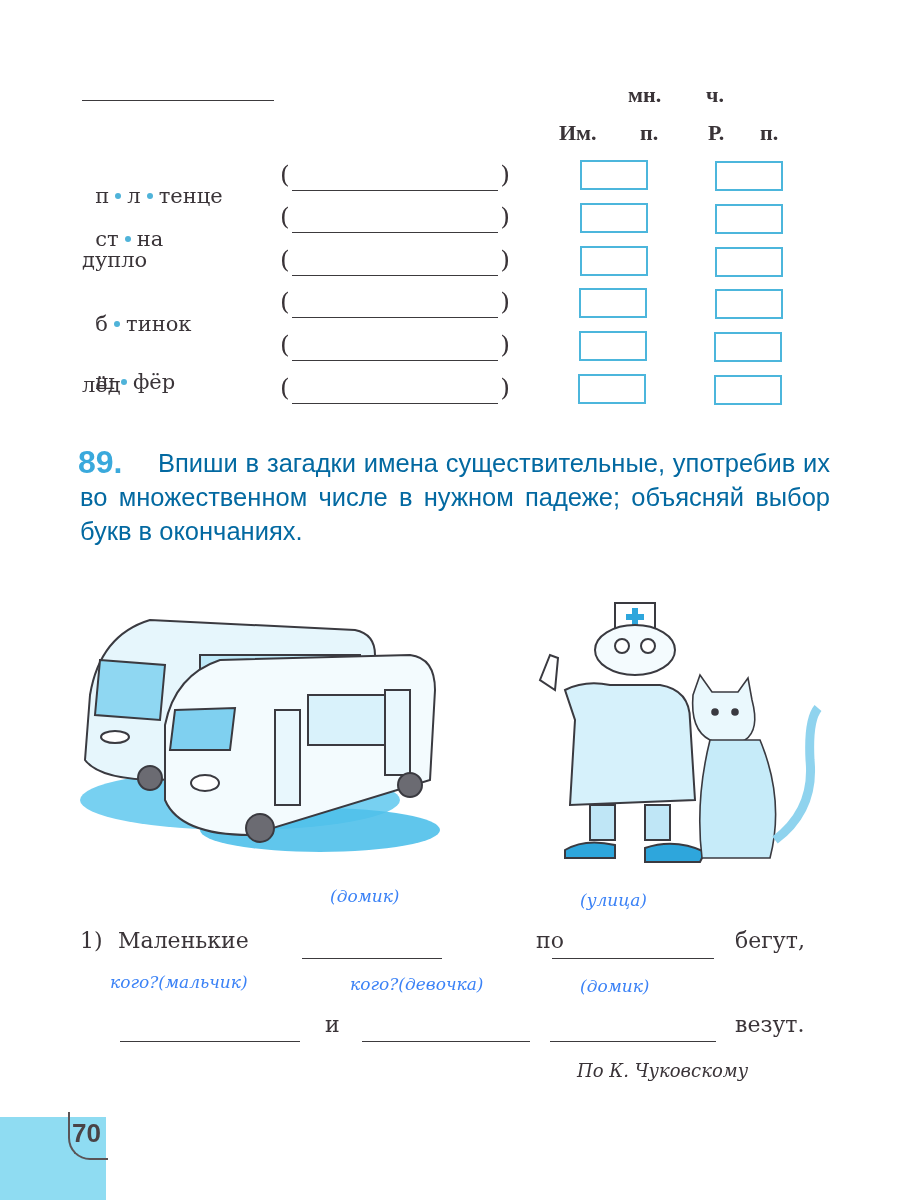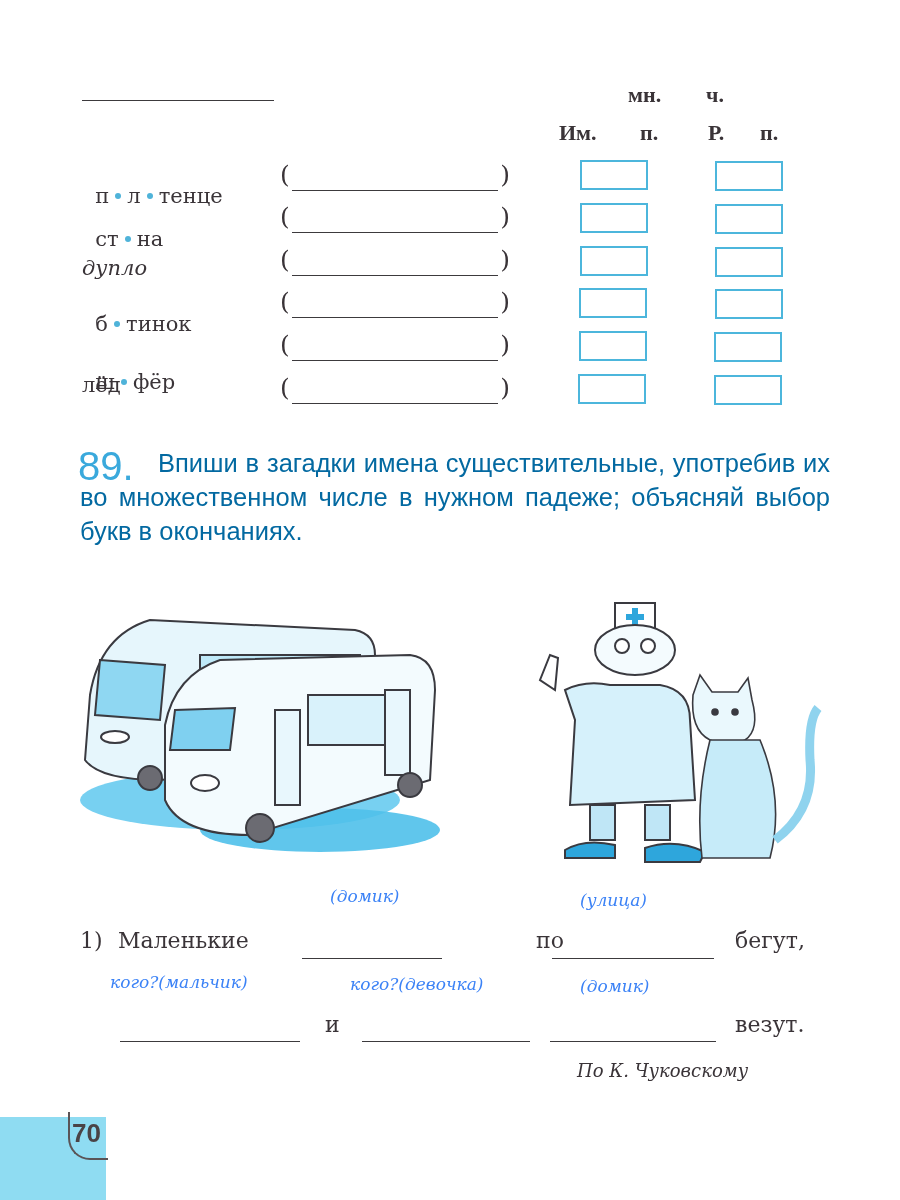--- a/index.html
+++ b/index.html
@@ -16,21 +16,21 @@
   .word { left: 82px; font-family: "DejaVu Serif", serif; font-size: 21px; color: #3a3438; white-space: pre; }
   .dot { display: inline-block; width: 6px; height: 6px; border-radius: 50%; background: #4fb3d9; margin: 0 6px 3px 6px; vertical-align: middle; }
 
   .paren { left: 280px; width: 230px; height: 30px; font-family: "DejaVu Serif", serif; font-size: 25px; color: #3a3438; }
   .paren .l { position: absolute; left: 0; top: -3px; }
   .paren .r { position: absolute; right: 0; top: -3px; }
   .paren .u { position: absolute; left: 12px; right: 12px; bottom: 2px; border-bottom: 1.6px solid #3c3a3d; }
 
   .box { width: 68px; height: 30px; border: 2px solid #4cb6dc; background: #fff; }
 
-  .task-num { left: 78px; top: 444px; font-family: "Liberation Sans", sans-serif; font-weight: normal; font-size: 40px; color: #3aa9dc; }
+  .task-num { left: 78px; top: 444px; font-family: "Liberation Sans", sans-serif; font-weight: bold; font-size: 32px; color: #3aa9dc; }
   .task-text { left: 80px; top: 446px; width: 750px; font-family: "Liberation Sans", sans-serif; font-size: 25.5px; line-height: 34px; color: #0369a1; text-align: justify; text-align-last: left; text-indent: 78px; }
 
   .illus { left: 70px; top: 600px; }
 
   .hint { font-family: "DejaVu Serif", serif; font-style: italic; font-size: 17px; color: #3b82f6; text-align: center; }
 
   .sentence { font-family: "DejaVu Serif", serif; font-size: 22px; color: #3a3438; white-space: pre; }
   .blank { border-bottom: 1.6px solid #3c3a3d; height: 2px; }
 
   .source { left: 570px; top: 1060px; font-family: "DejaVu Serif", serif; font-style: italic; font-size: 18px; color: #3a3438; margin-left: 7px; }
@@ -66,21 +66,21 @@
   <span>ст</span><span class="dot"></span><span>на</span>
 </div>
 <div class="abs paren" style="top:205px;">
   <span class="l">(</span>
     <span class="u"></span>
     <span class="r">)</span>
 </div>
 <div class="abs box" style="left:580px; top:203px;"></div>
 <div class="abs box" style="left:715px; top:204px;"></div>
 
-<div class="abs word" style="top:256px;font-style:italic;">дупло</div>
+<div class="abs word" style="top:248px;">дупло</div>
 <div class="abs paren" style="top:248px;">
   <span class="l">(</span>
     <span class="u"></span>
     <span class="r">)</span>
 </div>
 <div class="abs box" style="left:580px; top:246px;"></div>
 <div class="abs box" style="left:715px; top:247px;"></div>
 
 <div class="abs word" style="top:288px;">
   <span>б</span><span class="dot"></span><span>тинок</span>

